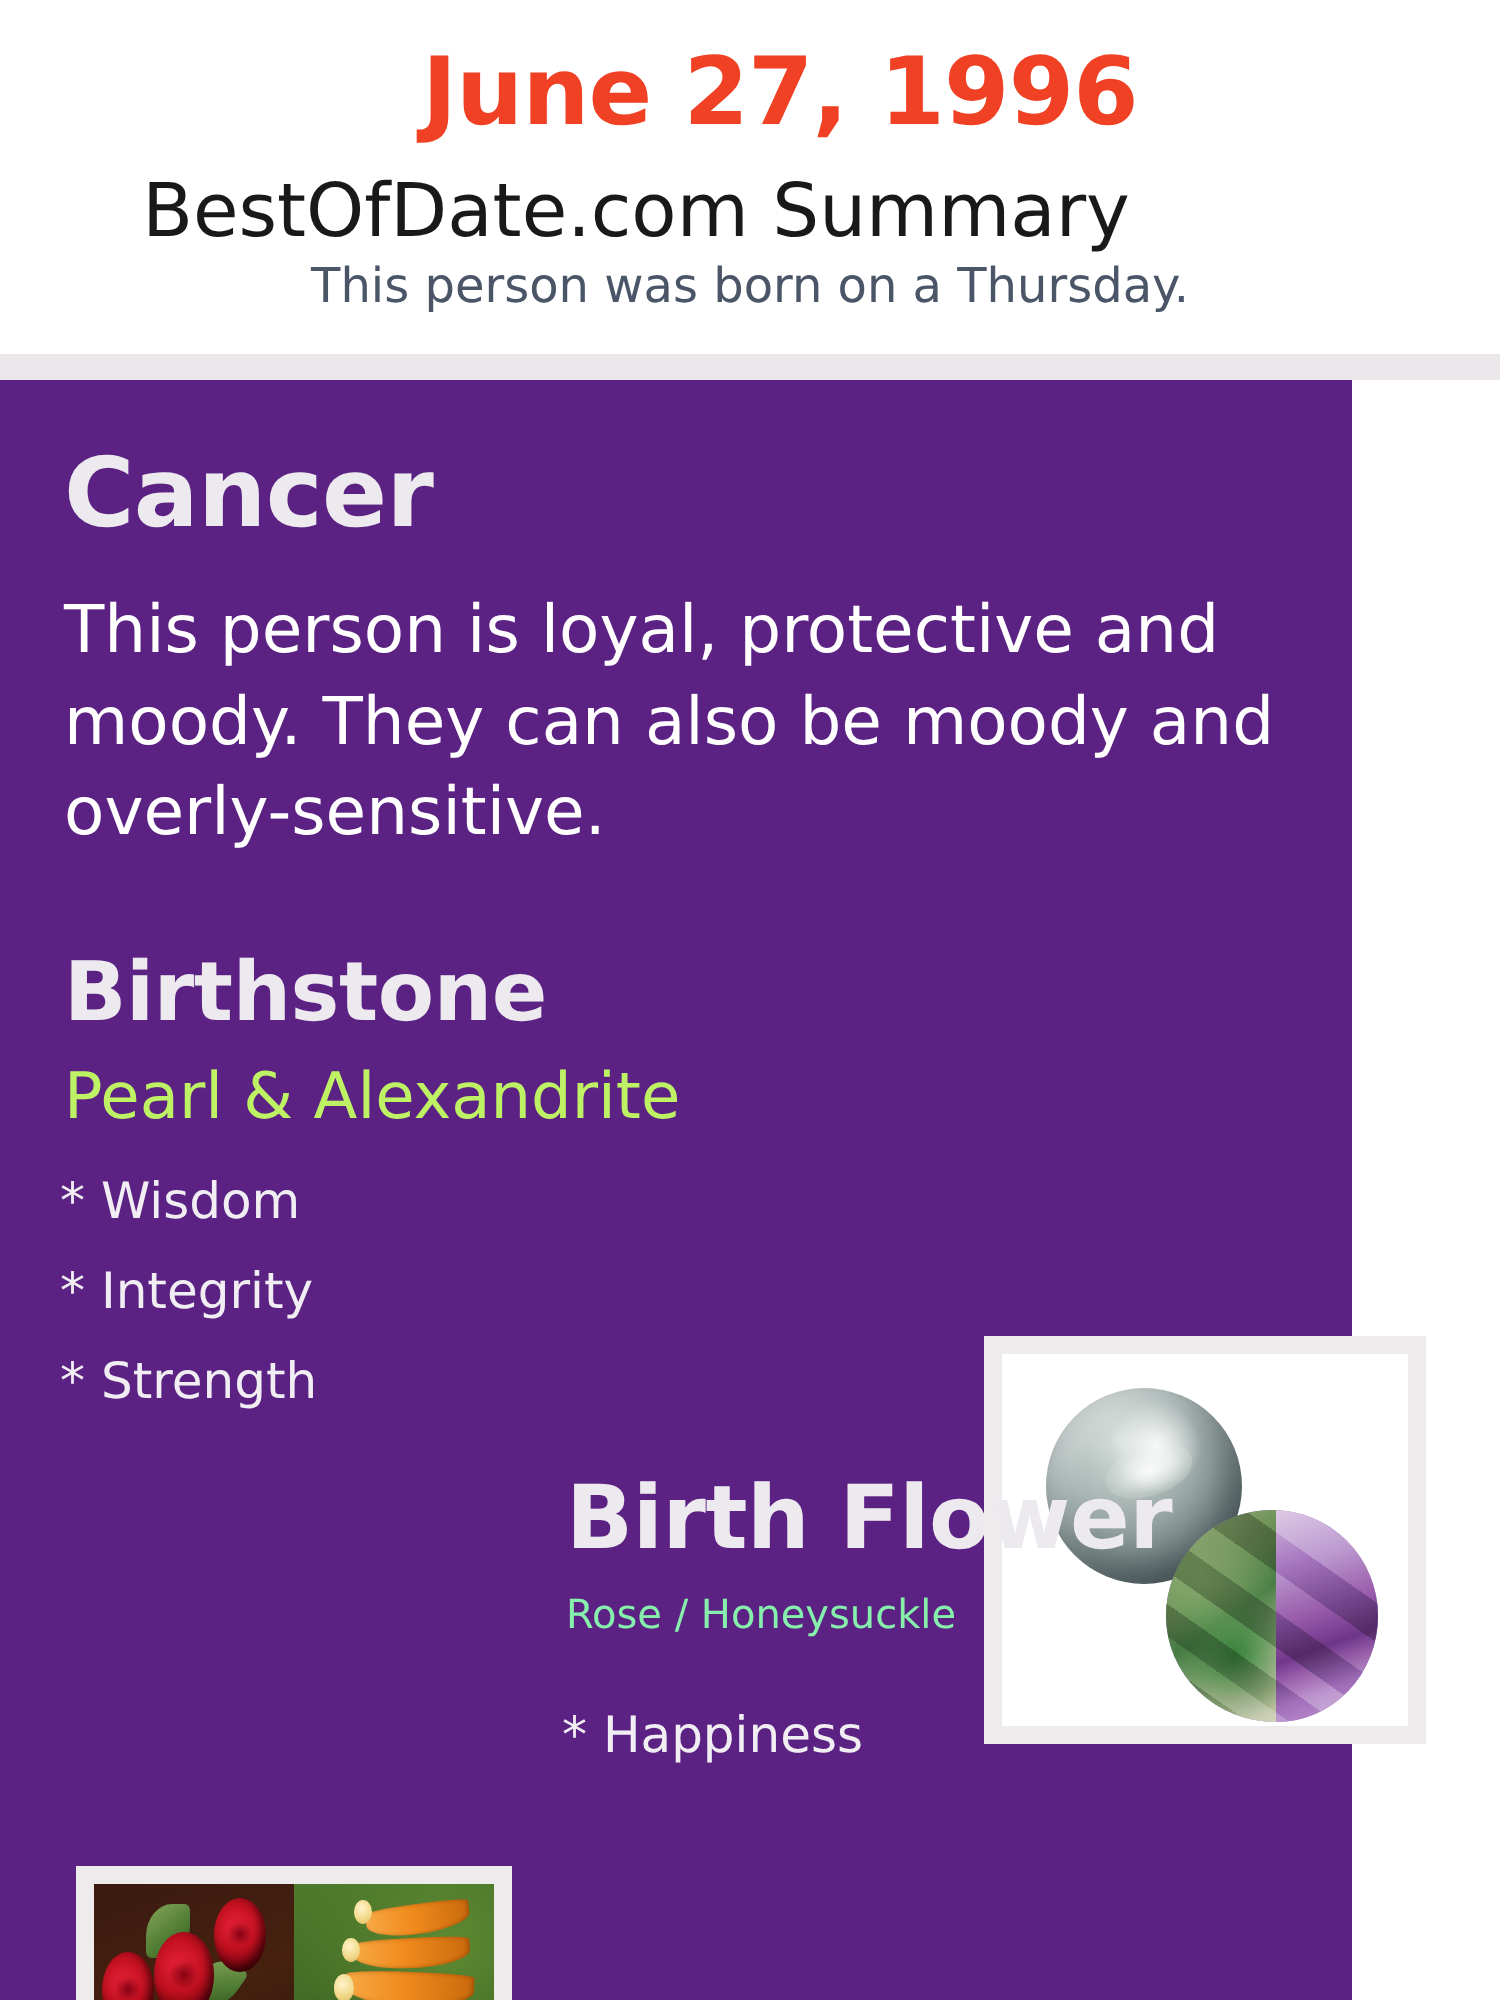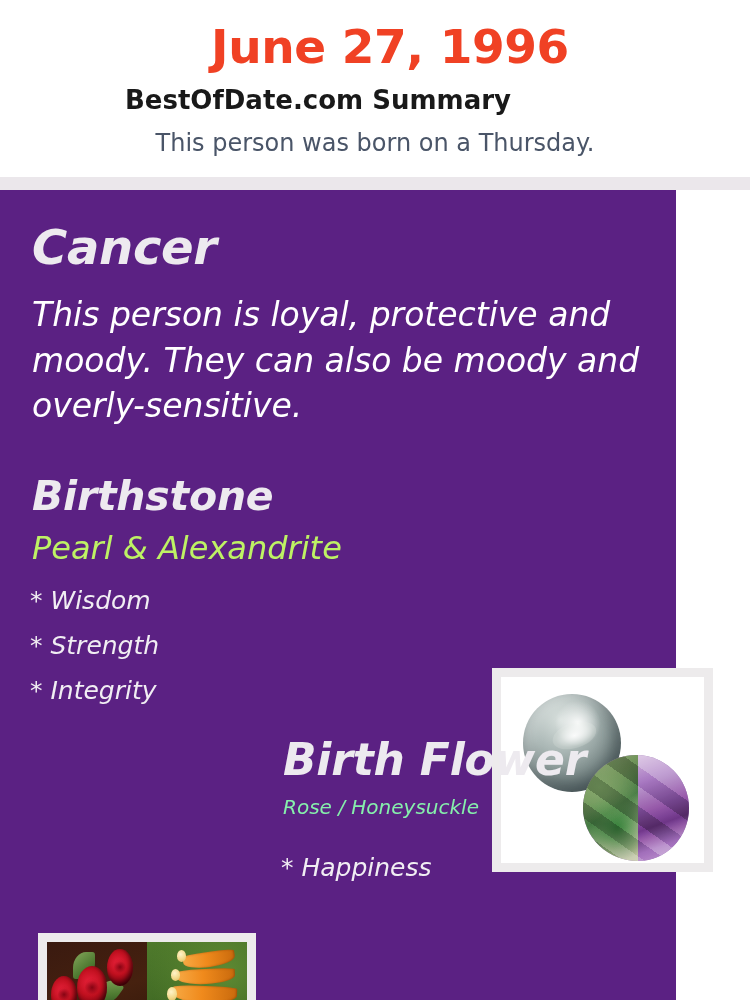--- a/index.html
+++ b/index.html
@@ -37,22 +37,22 @@
     font-weight: 700;
     letter-spacing: -0.4px;
     color: #F04124;
     line-height: 1.08;
     padding-left: 15px;
   }
   .header-site {
     position: absolute;
     left: 0; top: 86px;
     width: 636px;
-    font-size: 26px;
-    font-weight: 700;
+    font-size: 37px;
+    font-weight: 400;
     color: #191919;
     line-height: 1.1;
   }
   .header-weekday {
     position: absolute;
     left: 0; top: 130px;
     width: 750px;
     font-size: 24px;
     font-weight: 400;
     color: #4A5568;
@@ -66,21 +66,20 @@
     background: #EBE7EB;
   }
 
   
   .body-panel {
     position: absolute;
     left: 0; top: 190px;
     width: 676px;
     height: 810px;
     background: #5B2183;
-    font-style: italic;
   }
 
   
   .zodiac-title {
     position: absolute;
     left: 32px; top: 33px;
     font-size: 48px;
     font-weight: 700;
     color: #EDEAEF;
     letter-spacing: -0.3px;
@@ -307,22 +306,22 @@
 
   <div class="body-panel">
 
     <div class="zodiac-title">Cancer</div>
     <div class="zodiac-desc">This person is loyal, protective and moody. They can also be moody and overly-sensitive.</div>
 
     <div class="bs-title">Birthstone</div>
     <div class="bs-sub">Pearl &amp; Alexandrite</div>
     <div class="bs-list">
       <div class="bullet-row">* Wisdom</div>
+      <div class="bullet-row">* Integrity</div>
       <div class="bullet-row">* Strength</div>
-      <div class="bullet-row">* Integrity</div>
     </div>
 
     <div class="stone-frame">
       <div class="stone-inner">
         <div class="pearl"></div>
         <div class="gem">
           <div class="gem-left"></div>
           <div class="gem-right"></div>
           <div class="gem-facets"></div>
         </div>

